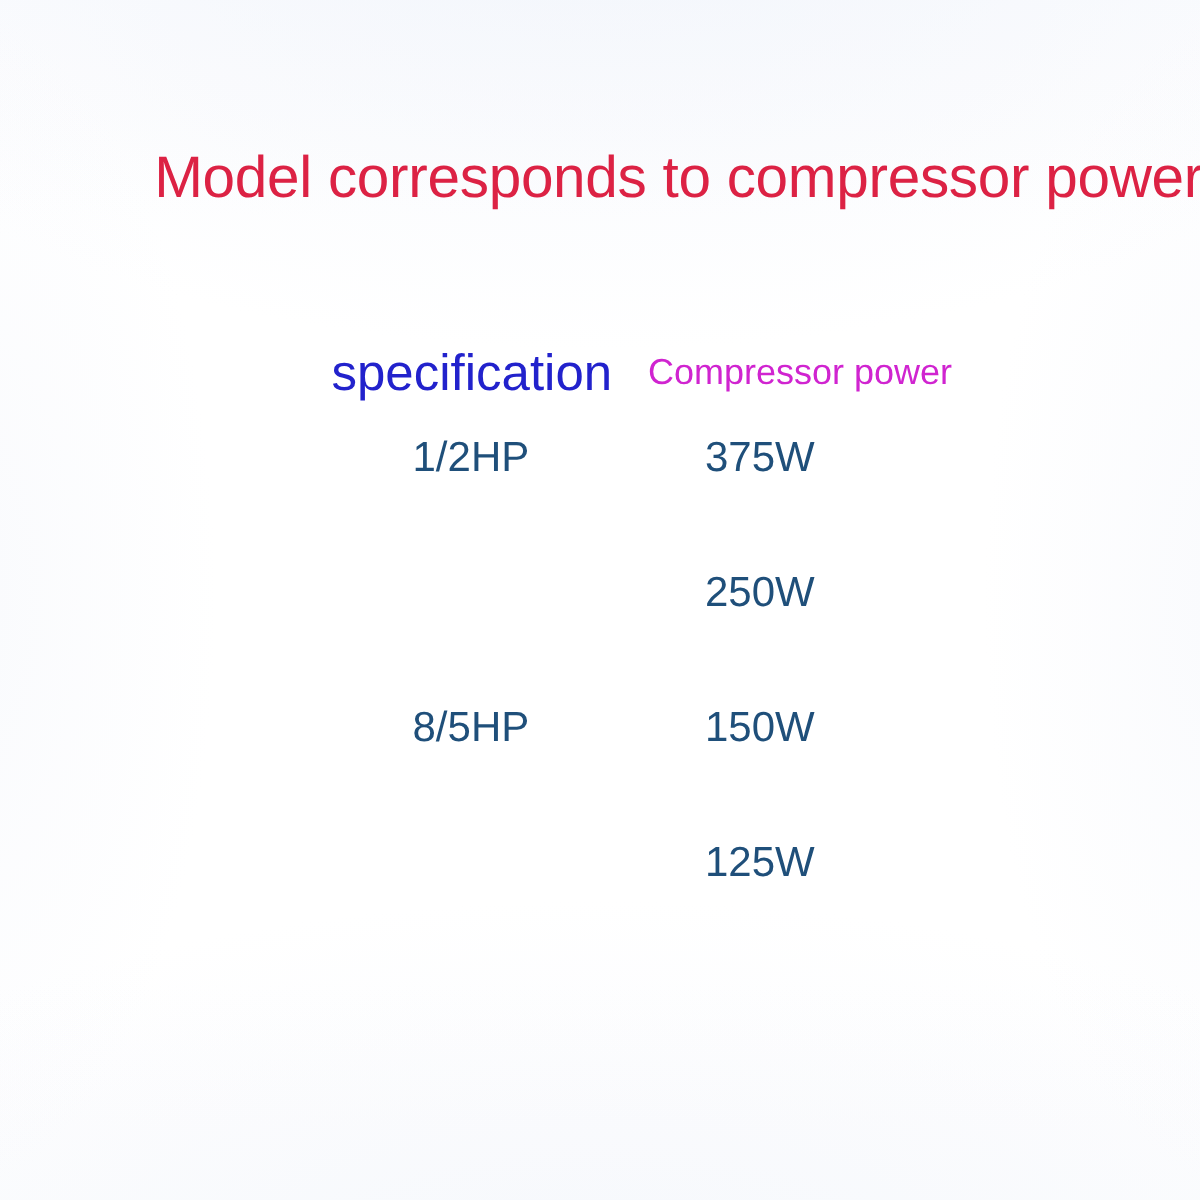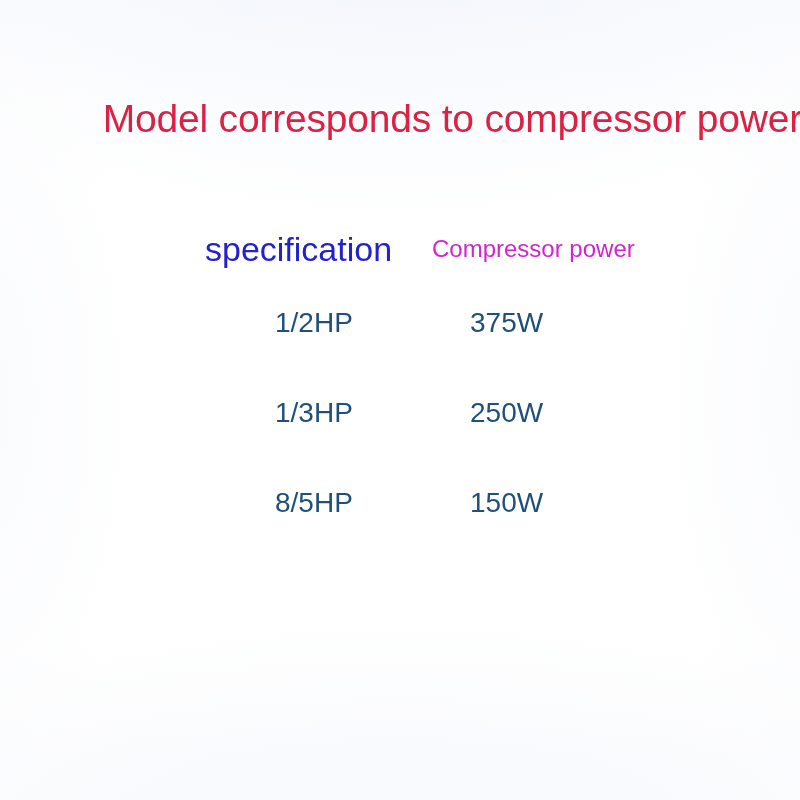--- a/index.html
+++ b/index.html
@@ -53,21 +53,21 @@
   .headers {
     position: absolute;
     top: 228px;
     left: 0;
     width: 800px;
     height: 44px;
   }
 
   .hdr-spec {
     position: absolute;
-    left: 205px;
+    left: 221px;
     top: 0;
     font-size: 34px;
     line-height: 42px;
     font-weight: 400;
     color: #2222cc;
     white-space: nowrap;
   }
 
   .hdr-power {
     position: absolute;
@@ -76,21 +76,21 @@
     font-size: 24px;
     line-height: 42px;
     font-weight: 400;
     color: #d024d0;
     white-space: nowrap;
   }
 
   .rows {
     position: absolute;
     left: 0;
-    top: 304px;
+    top: 286px;
     width: 640px;
   }
 
   .row {
     position: relative;
     height: 90px;
   }
 
   .cell {
     position: absolute;
@@ -118,27 +118,27 @@
   </div>
 
   <div class="rows">
 
     <div class="row">
       <div class="cell cell-spec">1/2HP</div>
       <div class="cell cell-power">375W</div>
     </div>
 
     <div class="row">
-      <div class="cell cell-spec">1/3HP</div>
       <div class="cell cell-power">250W</div>
     </div>
 
 
     <div class="row">
       <div class="cell cell-spec">8/5HP</div>
       <div class="cell cell-power">150W</div>
     </div>
 
     <div class="row">
+      <div class="cell cell-power">125W</div>
     </div>
 
   </div>
 </div>
 
 </body></html>

